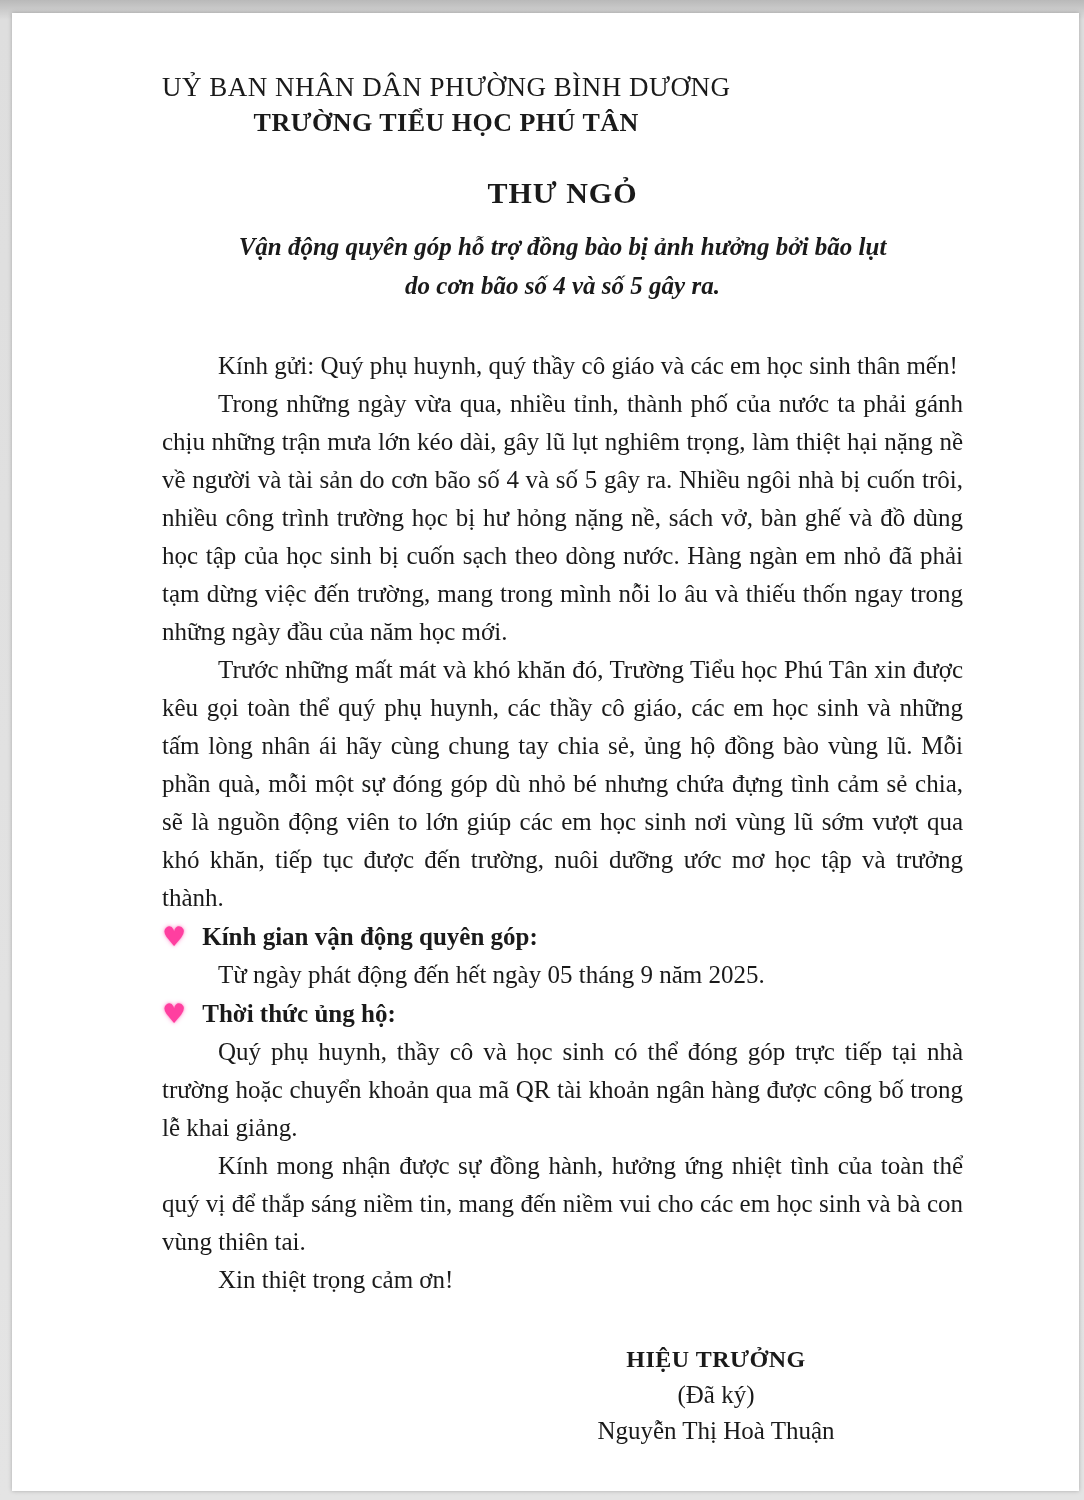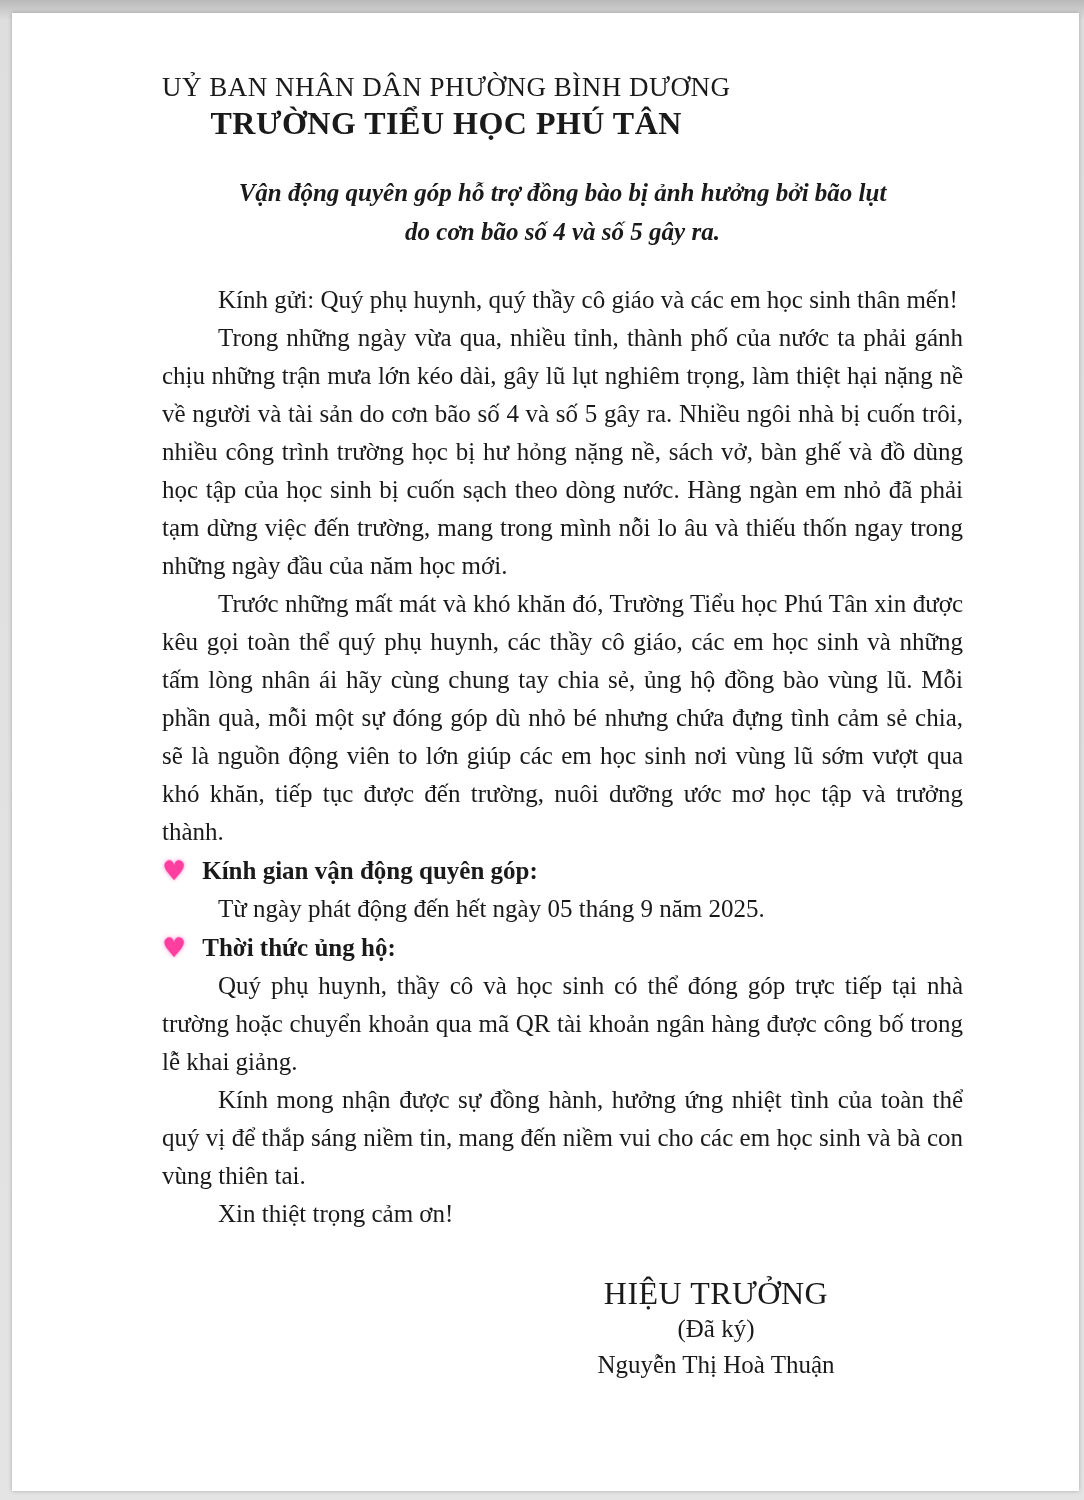--- a/index.html
+++ b/index.html
@@ -31,45 +31,45 @@
   .doc-header {
     display: inline-block;
     text-align: center;
     line-height: 36px;
   }
   .doc-header .line1 {
     font-size: 27px;
     letter-spacing: 0.5px;
   }
   .doc-header .line2 {
-    font-size: 32px;
+    font-size: 26px;
     font-weight: bold;
     letter-spacing: 0.5px;
   }
   
   .title-block {
     text-align: center;
     margin-top: 32px;
   }
   .title-main {
     font-size: 30px;
     font-weight: bold;
     letter-spacing: 1px;
     line-height: 40px;
   }
   .title-sub {
     font-size: 25px;
     font-weight: bold;
     font-style: italic;
     line-height: 39px;
   }
-  .title-sub.first { margin-top: 5px; }
+  .title-sub.first { margin-top: 14px; }
   
   .body-text {
-    margin-top: 30px;
+    margin-top: 42px;
     font-size: 25px;
     line-height: 38px;
   }
   .body-text p {
     margin: 0;
     text-indent: 56px;
     text-align: justify;
   }
   .section-heading {
     font-size: 25px;
@@ -89,41 +89,42 @@
   }
   
   .signature {
     margin-top: 42px;
     margin-left: 384px;
     width: 340px;
     text-align: center;
     line-height: 36px;
   }
   .signature .role {
-    font-size: 32px;
-    font-weight: normal;
+    font-size: 24px;
+    font-weight: bold;
     letter-spacing: 0.5px;
   }
   .signature .note,
   .signature .name {
     font-size: 25px;
   }
 </style>
 </head>
 <body>
 
 <div class="page">
   <div class="content">
 
     <div class="doc-header">
       <div class="line1">UỶ BAN NHÂN DÂN PHƯỜNG BÌNH DƯƠNG</div>
       <div class="line2">TRƯỜNG TIỂU HỌC PHÚ TÂN</div>
     </div>
 
     <div class="title-block">
+      <div class="title-main">THƯ NGỎ</div>
       <div class="title-sub first">Vận động quyên góp hỗ trợ đồng bào bị ảnh hưởng bởi bão lụt</div>
       <div class="title-sub">do cơn bão số 4 và số 5 gây ra.</div>
     </div>
 
     <div class="body-text">
       <p>Kính gửi: Quý phụ huynh, quý thầy cô giáo và các em học sinh thân mến!</p>
       <p>Trong những ngày vừa qua, nhiều tỉnh, thành phố của nước ta phải gánh chịu những trận mưa lớn kéo dài, gây lũ lụt nghiêm trọng, làm thiệt hại nặng nề về người và tài sản do cơn bão số 4 và số 5 gây ra. Nhiều ngôi nhà bị cuốn trôi, nhiều công trình trường học bị hư hỏng nặng nề, sách vở, bàn ghế và đồ dùng học tập của học sinh bị cuốn sạch theo dòng nước. Hàng ngàn em nhỏ đã phải tạm dừng việc đến trường, mang trong mình nỗi lo âu và thiếu thốn ngay trong những ngày đầu của năm học mới.</p>
       <p>Trước những mất mát và khó khăn đó, Trường Tiểu học Phú Tân xin được kêu gọi toàn thể quý phụ huynh, các thầy cô giáo, các em học sinh và những tấm lòng nhân ái hãy cùng chung tay chia sẻ, ủng hộ đồng bào vùng lũ. Mỗi phần quà, mỗi một  sự đóng góp dù nhỏ bé nhưng chứa đựng tình cảm sẻ chia, sẽ là nguồn động viên to lớn giúp các em học sinh nơi vùng lũ sớm vượt qua khó khăn, tiếp tục được đến trường, nuôi dưỡng ước mơ học tập và trưởng thành.</p>
 
       <div class="section-heading">

